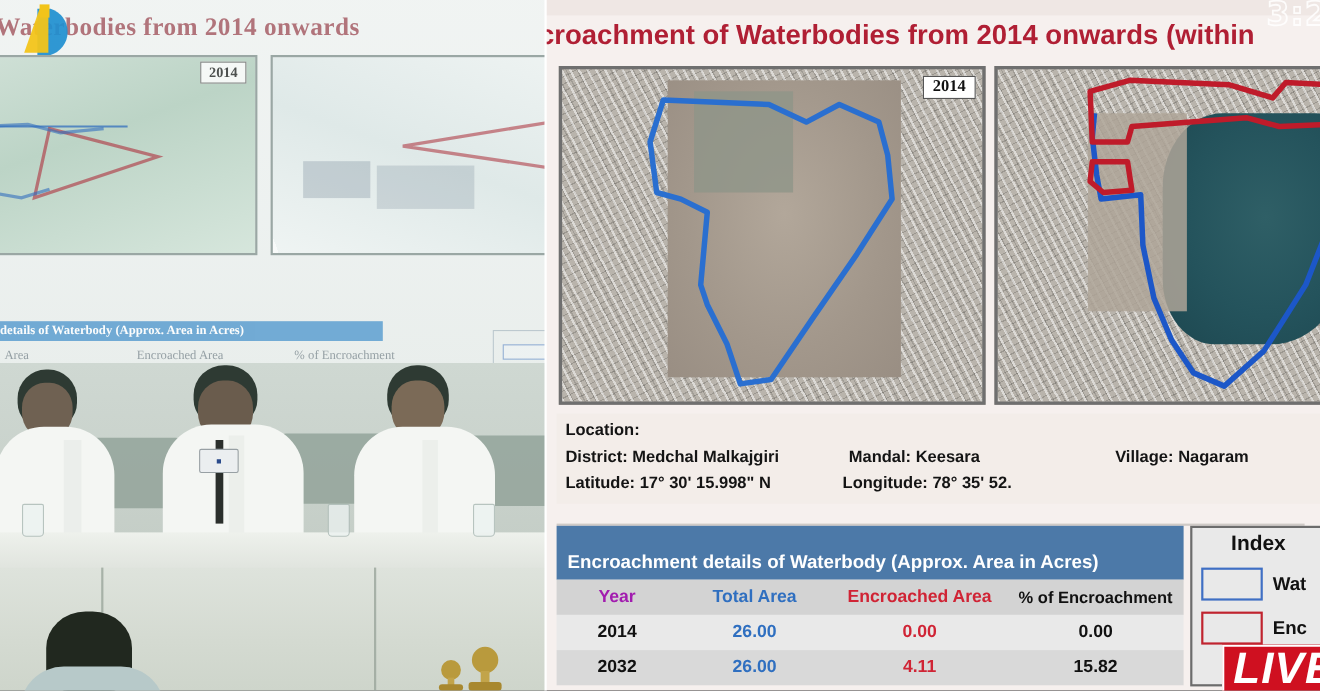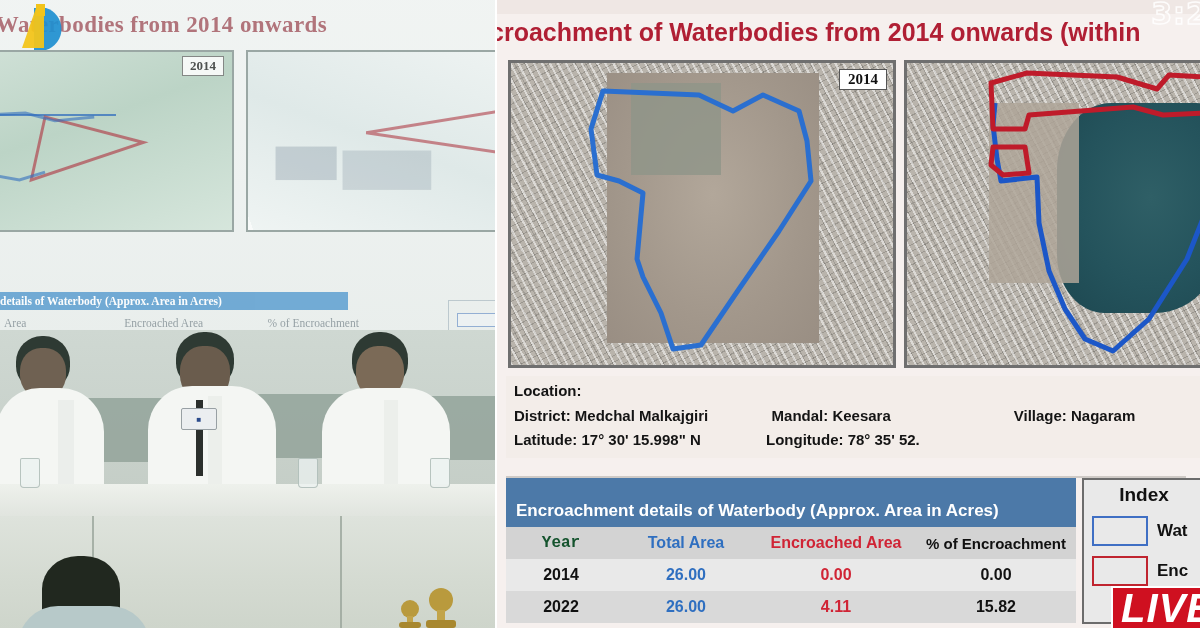--- a/index.html
+++ b/index.html
@@ -168,21 +168,21 @@
   .tr { display:flex; align-items:center; }
   .tr > div { font-size:16px; font-weight:bold; padding:7px 0; text-align:center; }
   #tr-head { background:#d3d3d3; }
   #tr-head .c { font-size:16px; }
   .r-odd { background:#e9e9e9; }
   .r-even { background:#d9d9d9; }
   .c-year { width:110px; color:#111; }
   .c-total { width:140px; color:#2f6fc0; }
   .c-enc { width:160px; color:#d02435; }
   .c-pct { width:160px; color:#111; }
-  #tr-head .c-year { color:#14532d;font-family:Liberation Mono, monospace; } 
+  #tr-head .c-year { color:#a21caf; } 
   #tr-head .c-total { color:#2f6fc0; }
   #tr-head .c-enc { color:#d02435; }
   #tr-head .c-pct { color:#111; font-size:15px; }
   .tr .c-total, .tr .c-enc { font-weight:bold; }
 
   #index-box {
     position:absolute; left:578px; top:0; width:124px; height:146px;
     border:2px solid #6c6c6c; background:#e9e9e9;
   }
   #index-title { text-align:center; font-size:19px; font-weight:bold; color:#111; padding:4px 0 0 0; }
@@ -380,21 +380,21 @@
         </div>
 
         <div class="tr r-odd">
           <div class="c-year">2014</div>
           <div class="c-total">26.00</div>
           <div class="c-enc">0.00</div>
           <div class="c-pct">0.00</div>
         </div>
 
         <div class="tr r-even">
-          <div class="c-year">2022</div>
+          <div class="c-year">2032</div>
           <div class="c-total">26.00</div>
           <div class="c-enc">4.11</div>
           <div class="c-pct">15.82</div>
         </div>
       </div>
 
       <div id="index-box">
         <div id="index-title">Index</div>
         <div class="idx-row">
           <div class="idx-sw" id="idx-sw-water"></div>

